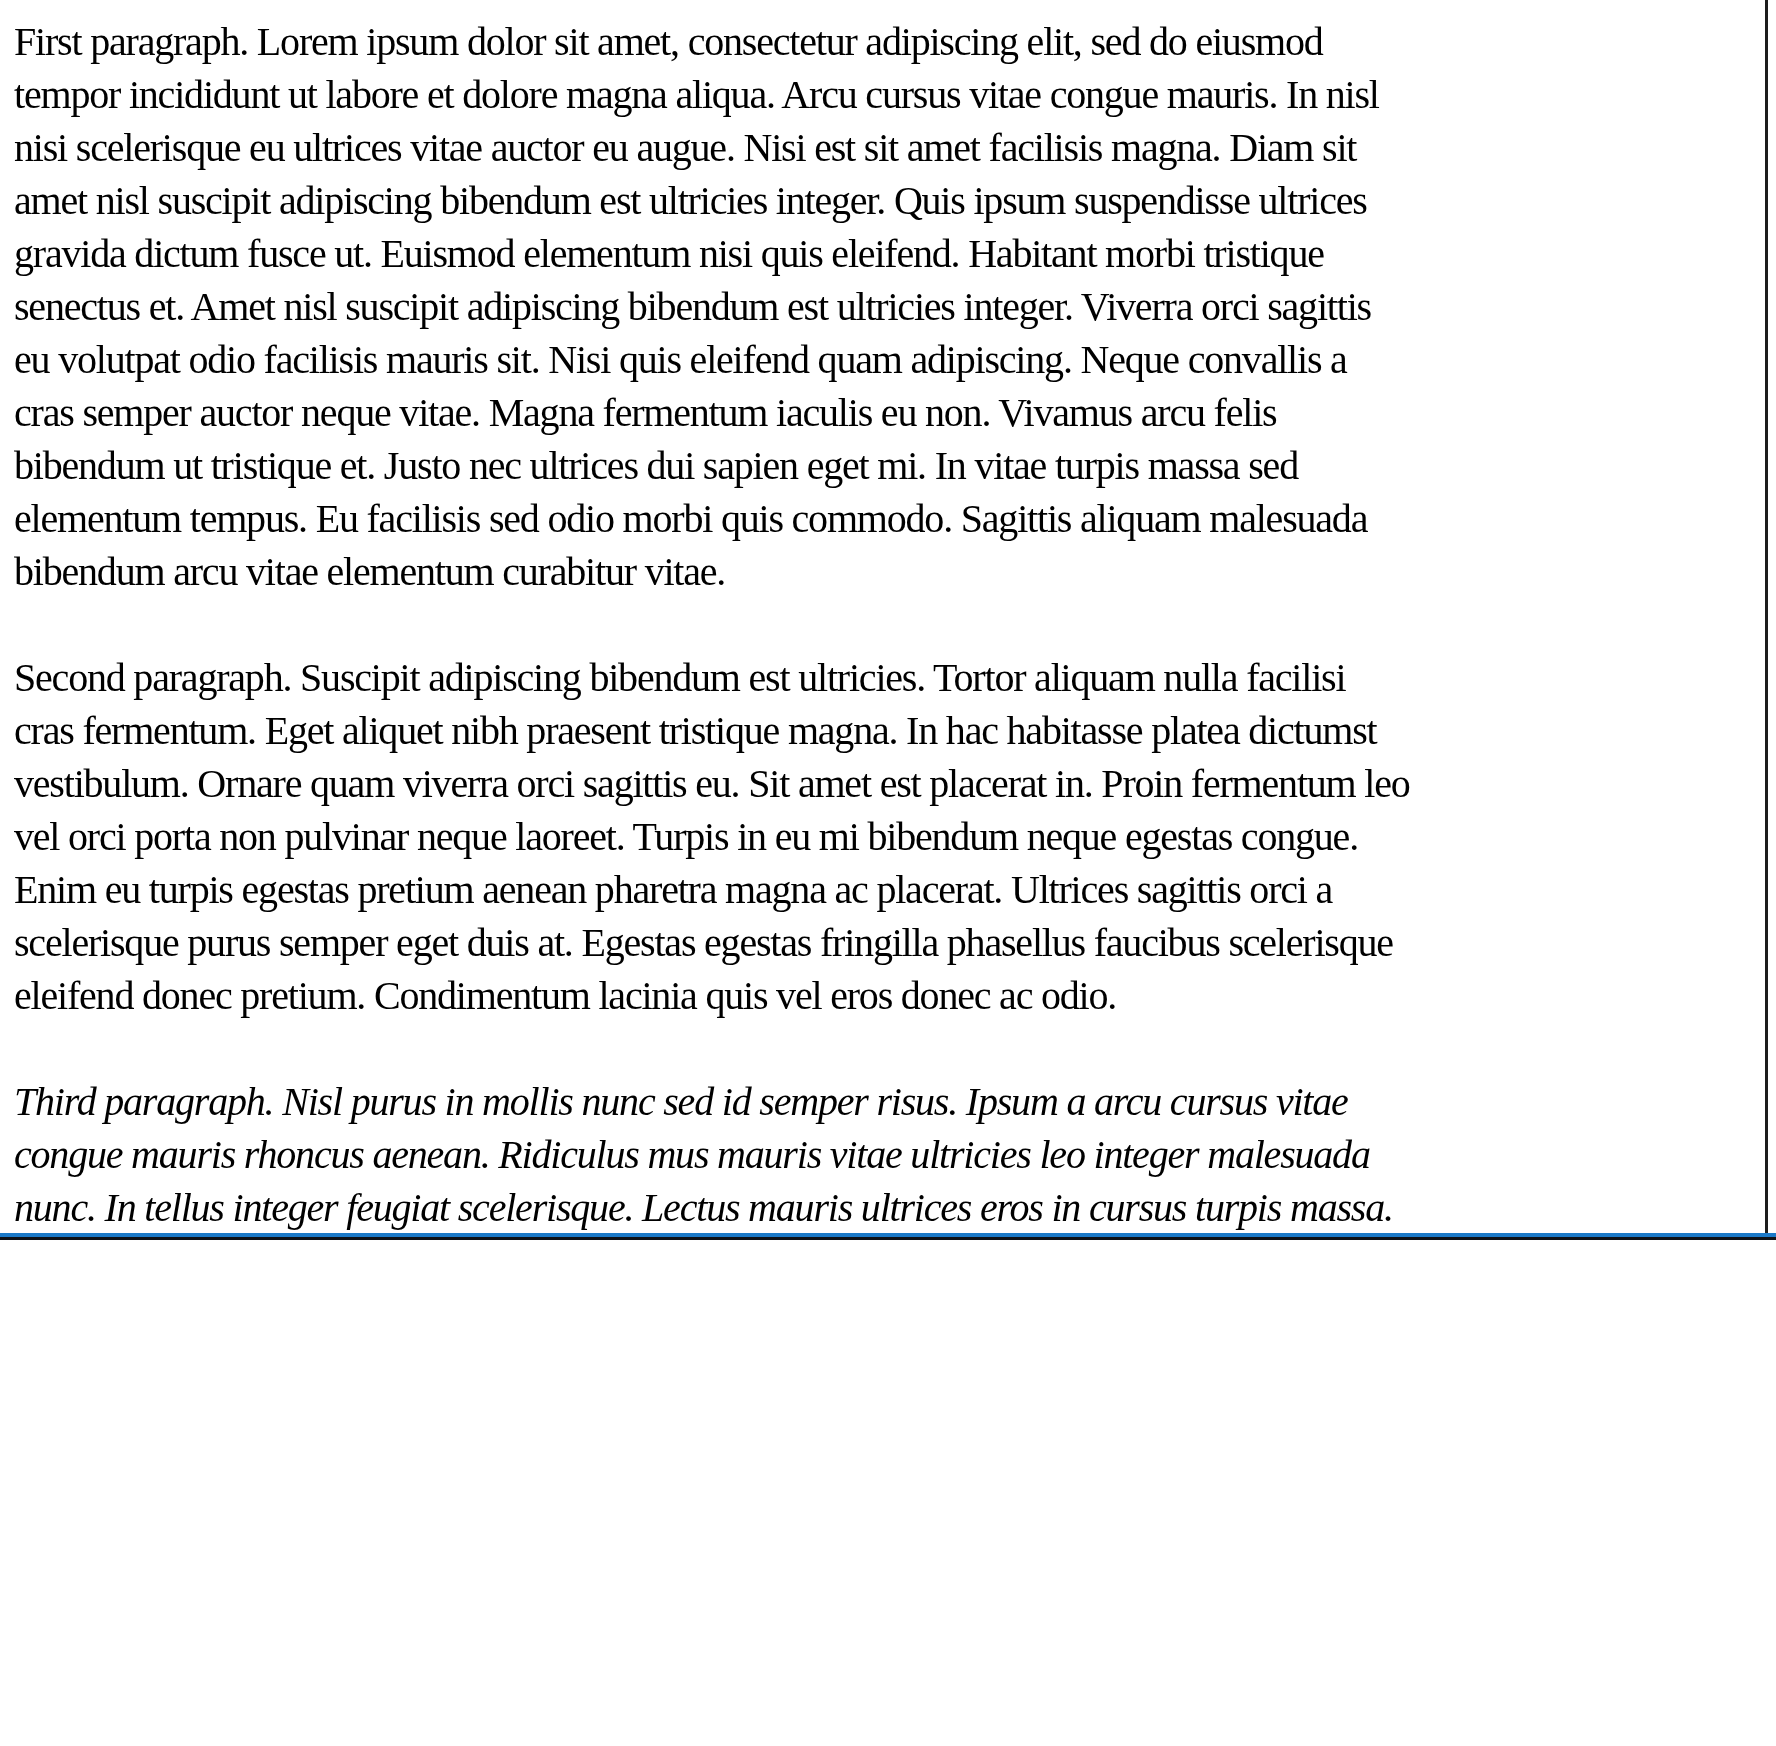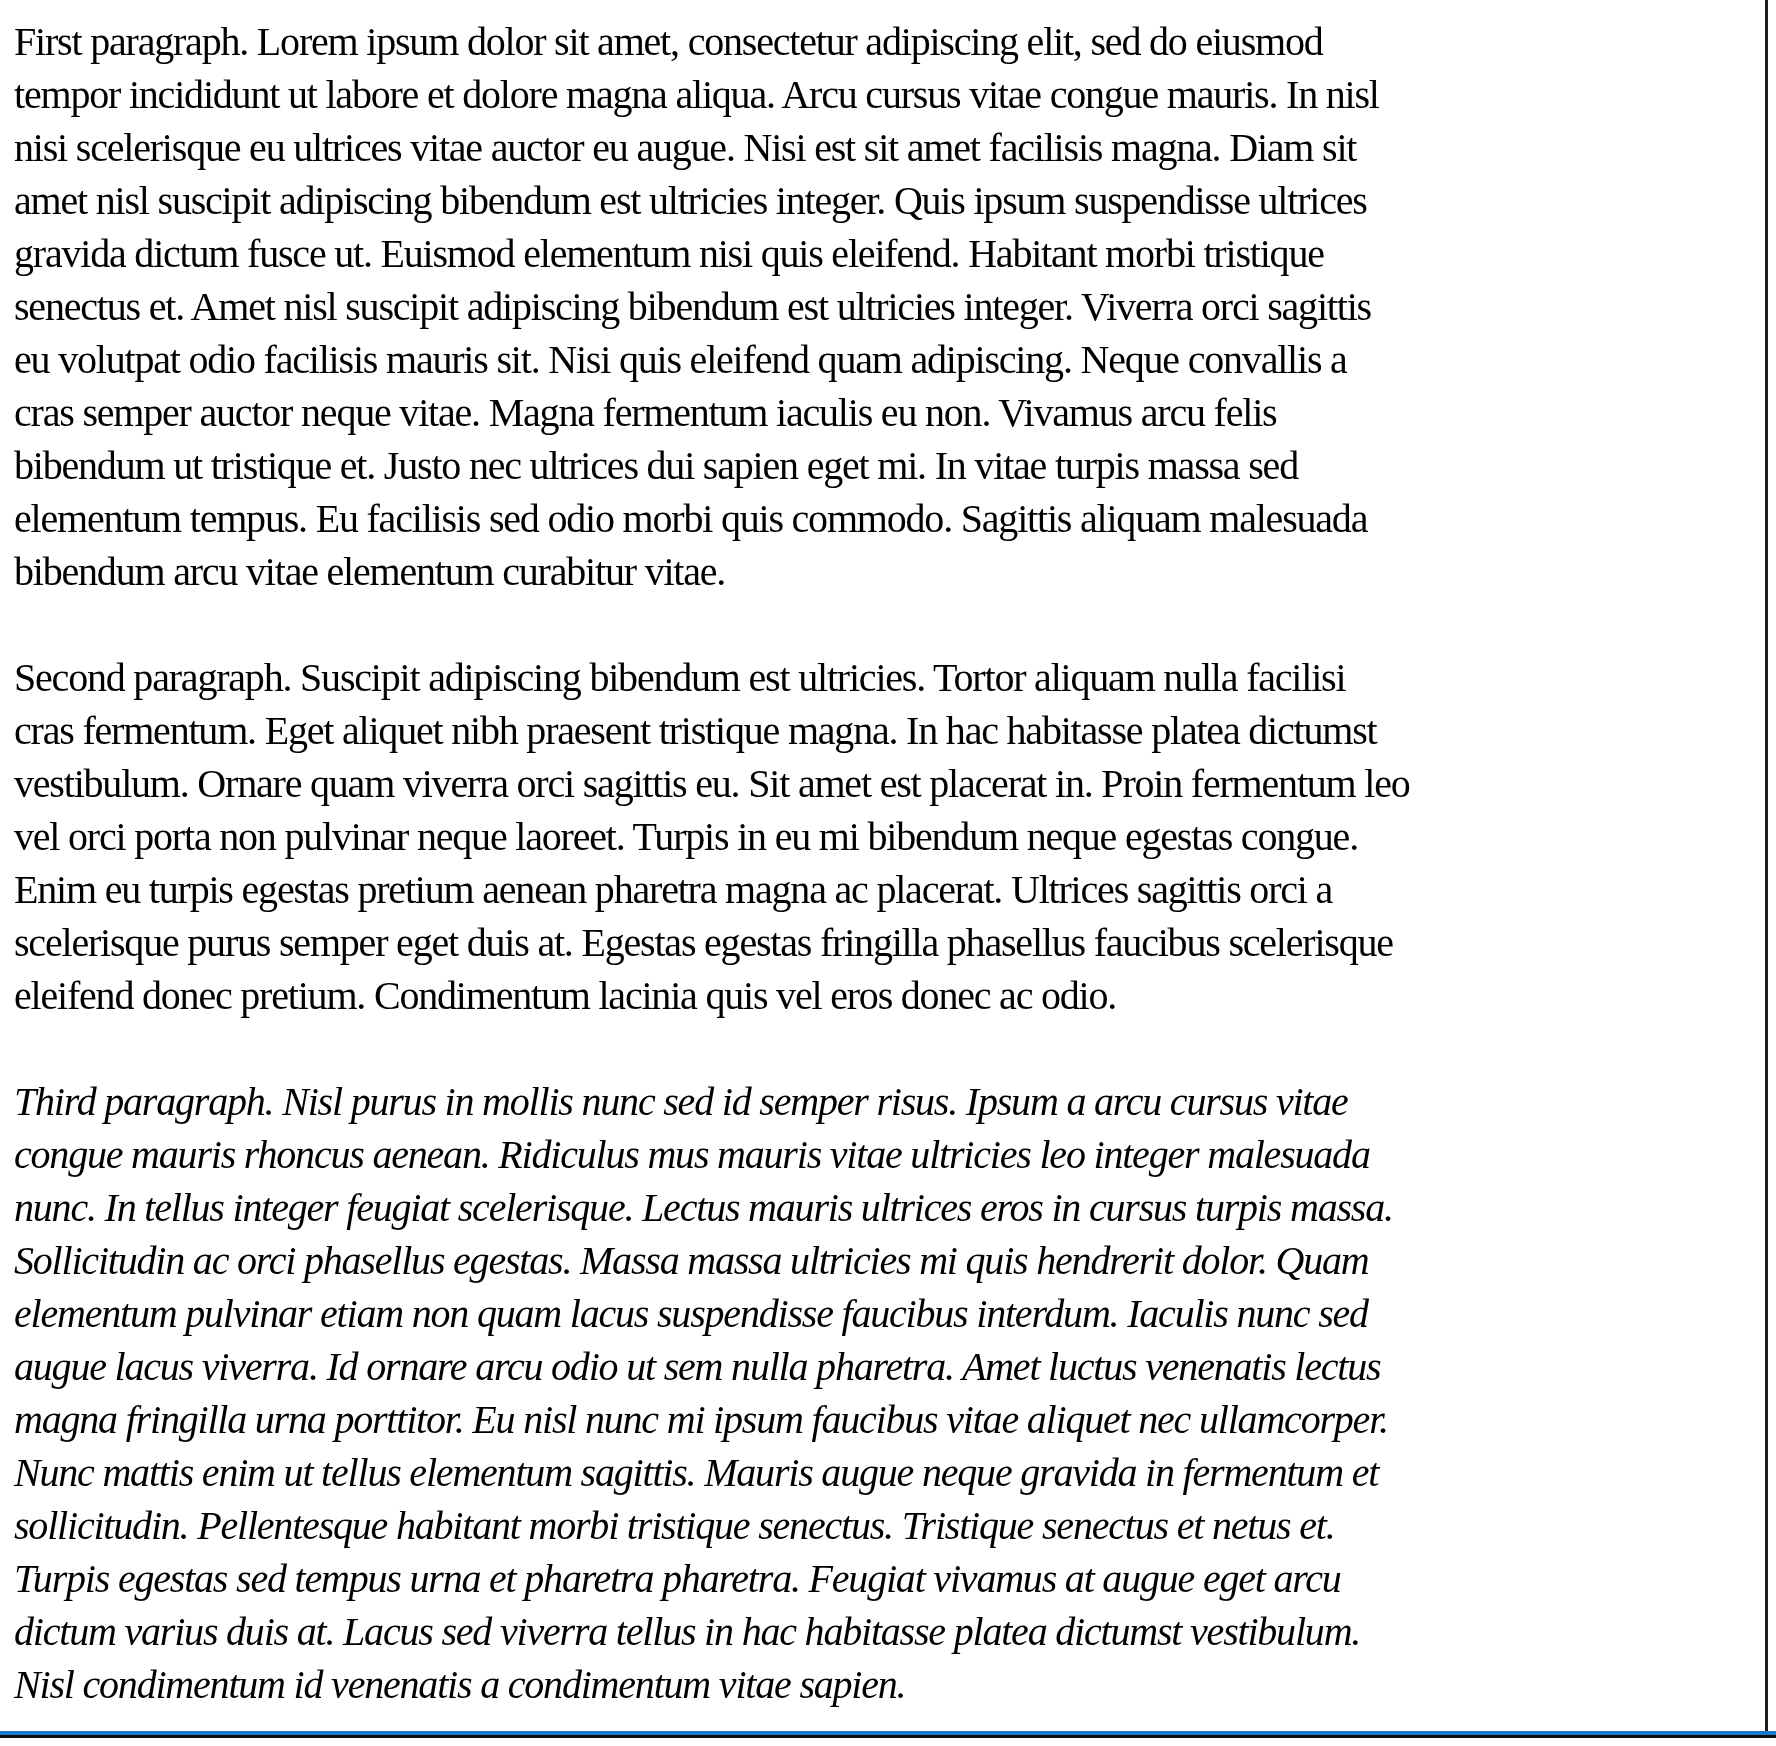--- a/index.html
+++ b/index.html
@@ -3,21 +3,21 @@
 <meta charset="utf-8">
 <style>
   html, body {
     margin: 0;
     padding: 0;
     background: #ffffff;
   }
   .page {
     position: relative;
     width: 1776px;
-    height: 1738px;
+    height: 1240px;
     background: var(--bg, #ffffff);
     overflow: hidden;
     box-sizing: border-box;
   }
   .doc-text {
     position: absolute;
     top: 0;
     left: 0;
     right: 0;
     padding: 15px 0 0 14px;

